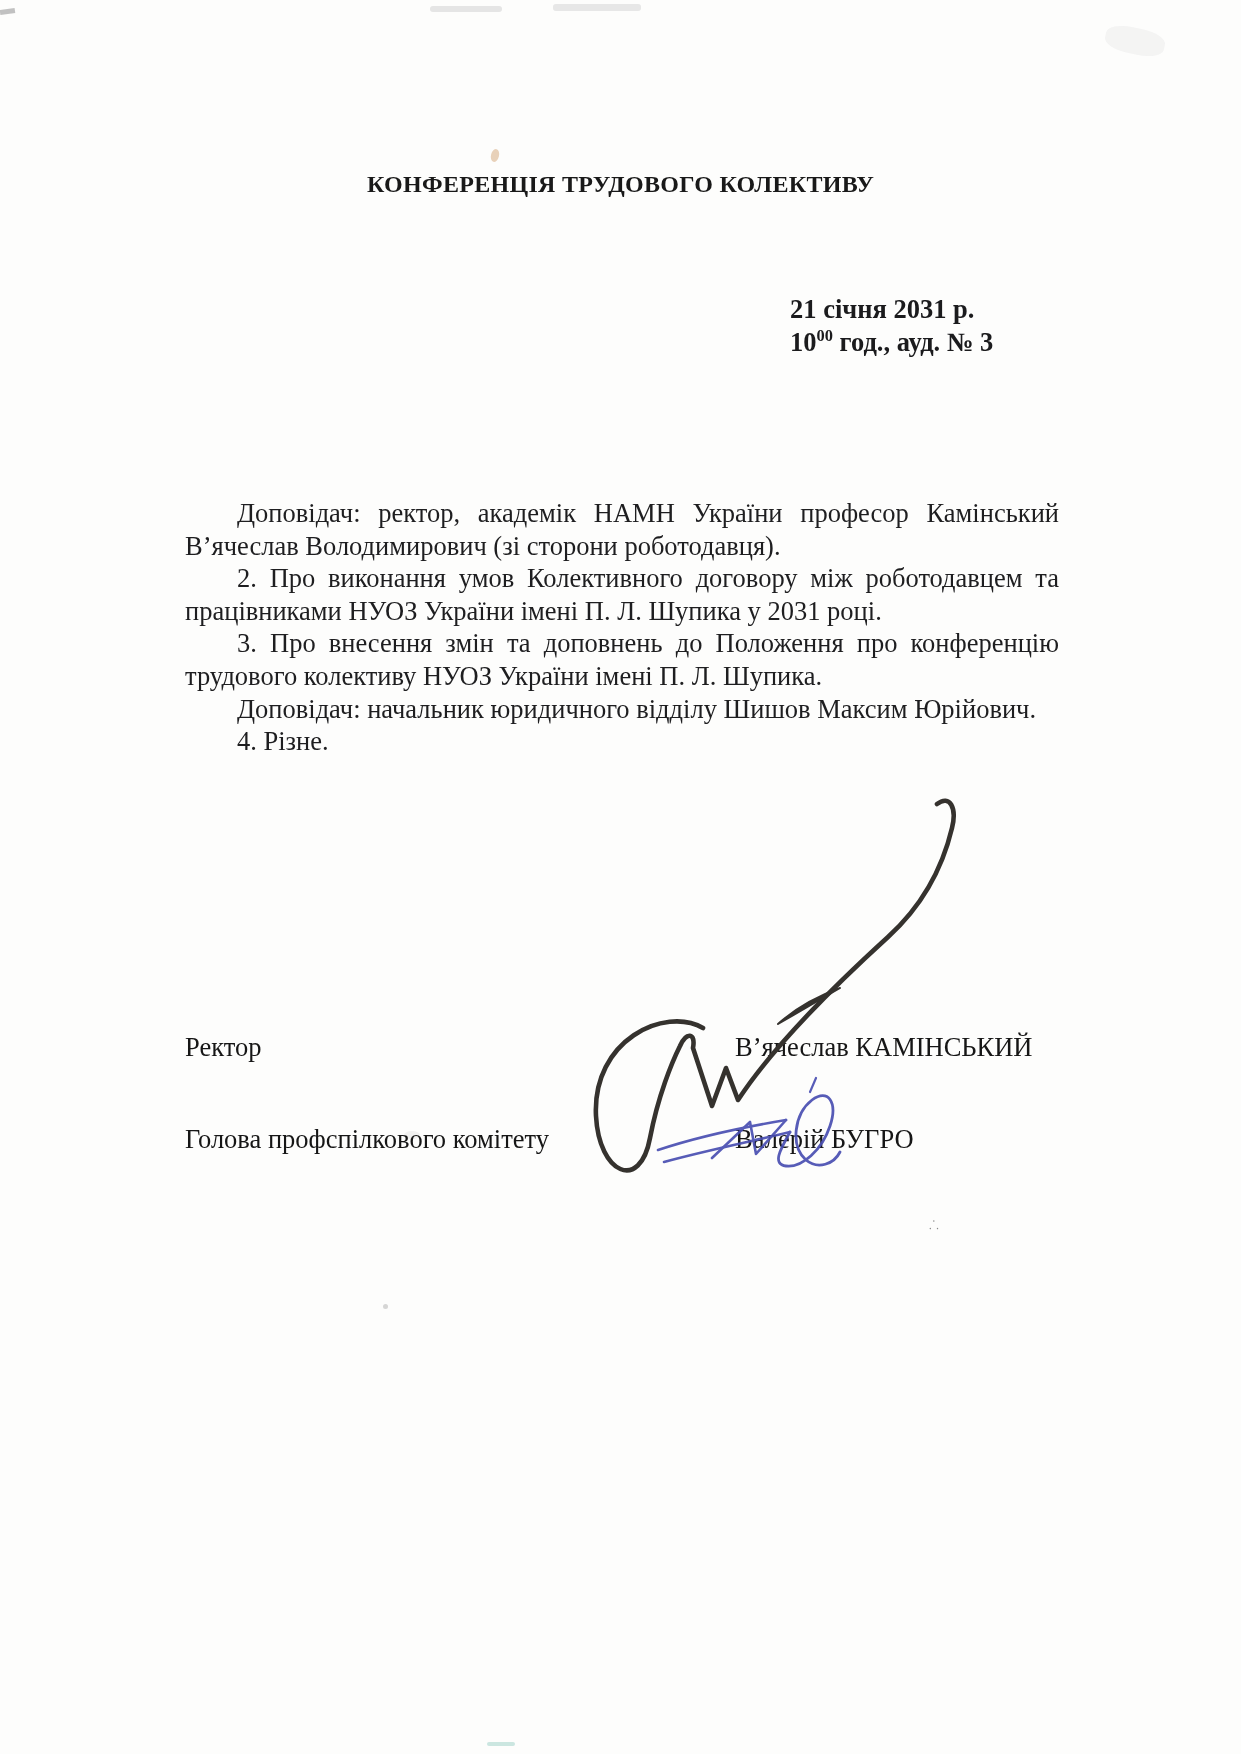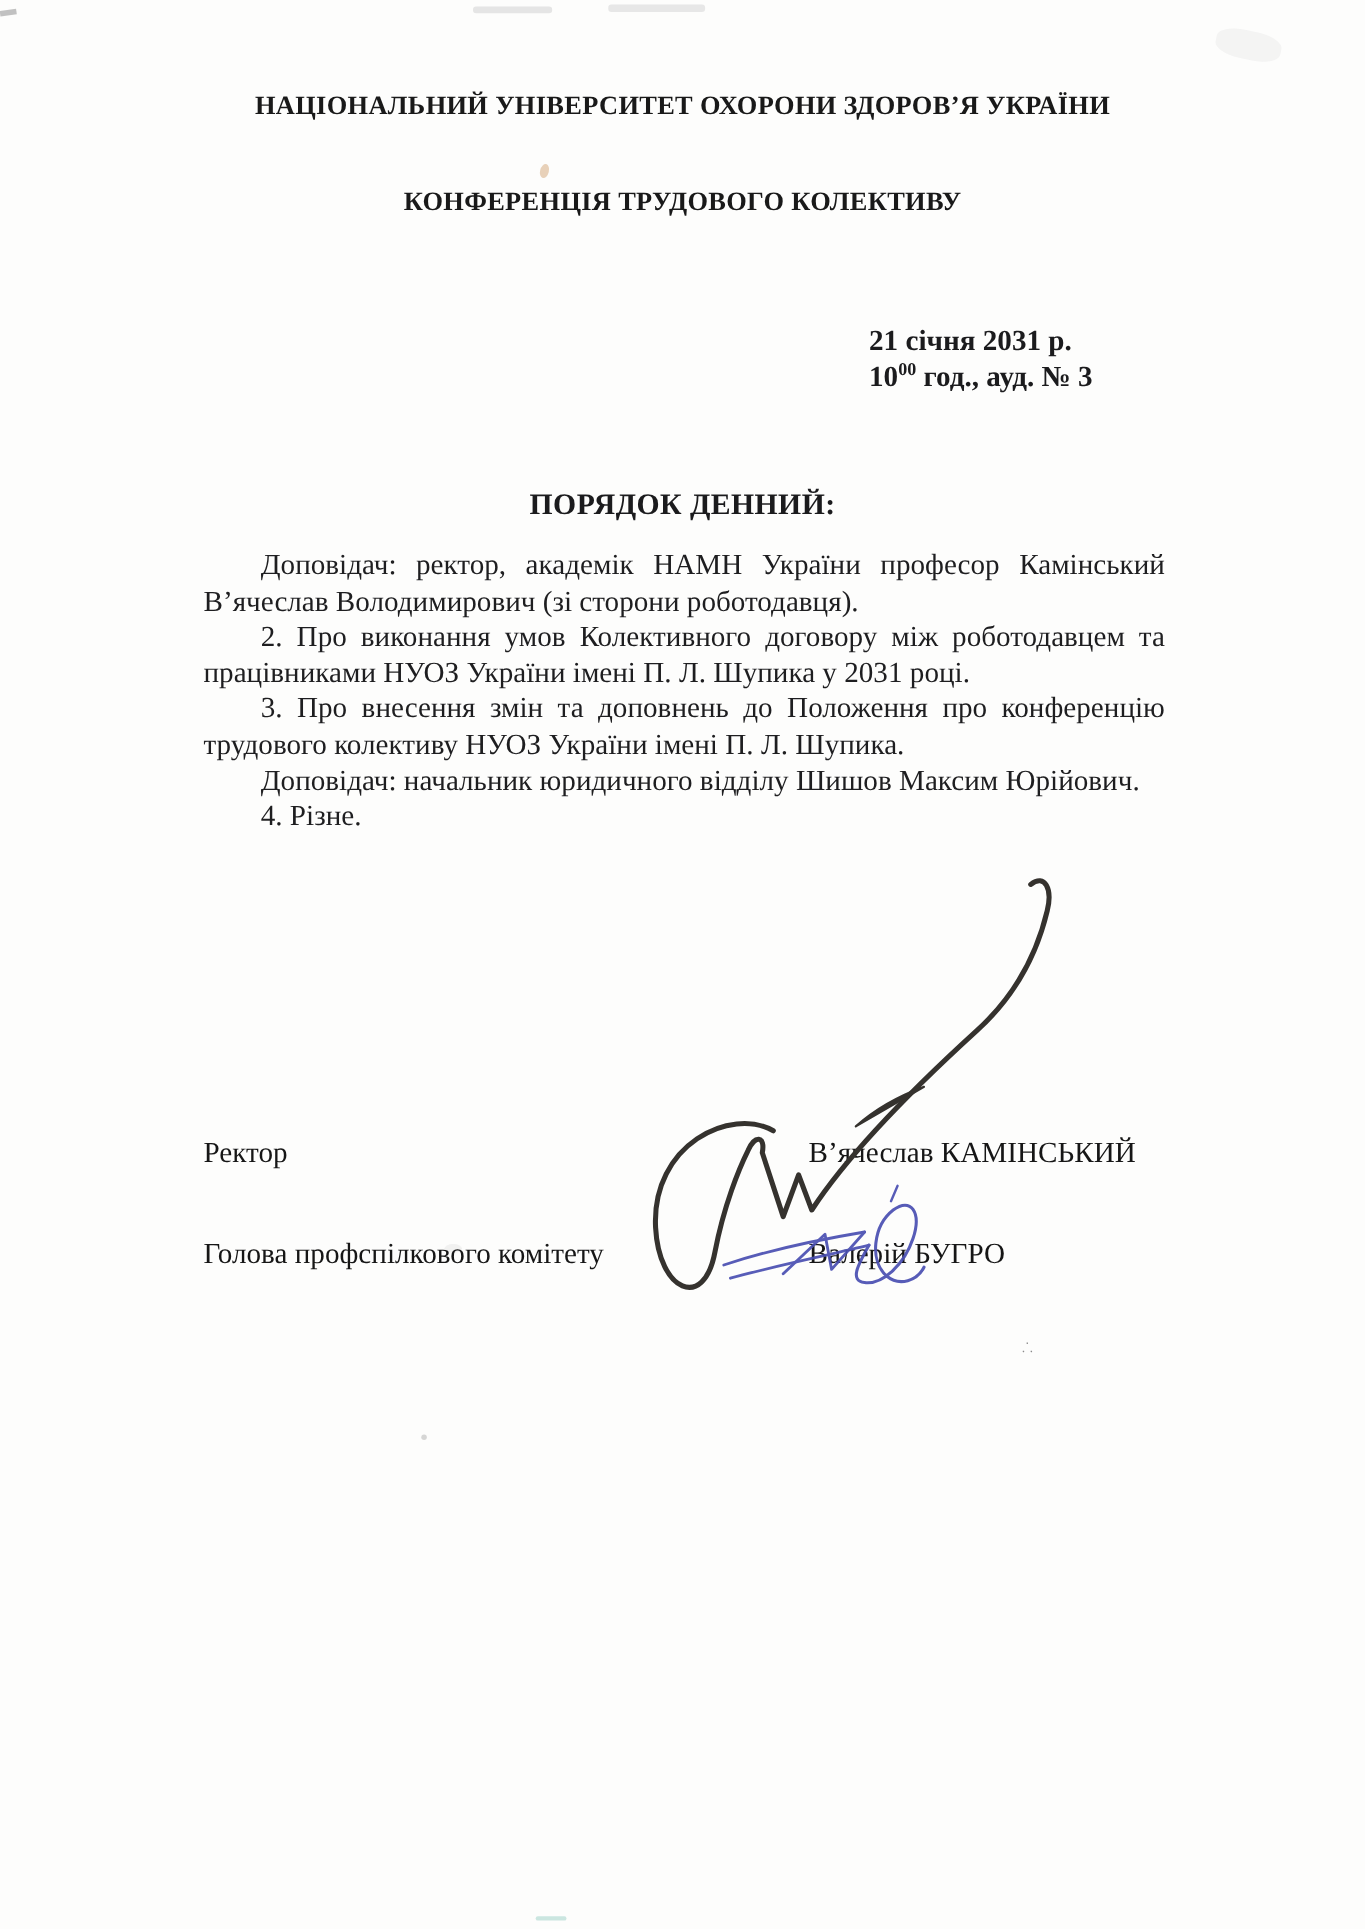--- a/index.html
+++ b/index.html
@@ -62,31 +62,29 @@
   <div class="artifact a-smudge1"></div>
   <div class="artifact a-smudge2"></div>
   <div class="artifact a-smudge3"></div>
   <div class="artifact a-beige"></div>
   <div class="artifact a-dot1"></div>
   <div class="artifact a-mark">⸫</div>
   <div class="artifact a-teal"></div>
   <div class="artifact a-faint1"></div>
 
   <div class="letterhead">
-    <div>НАЦІОНАЛЬНИЙ УНІВЕРСИТЕТ ОХОРОНИ ЗДОРОВ’Я УКРАЇНИ</div>
   </div>
 
   <div class="conf-title">КОНФЕРЕНЦІЯ ТРУДОВОГО КОЛЕКТИВУ</div>
 
   <div class="meta-block">
     <div>21 січня 2031 р.</div>
     <div><span>10</span><sup>00</sup><span> год., ауд. № 3</span></div>
   </div>
 
-  <div class="agenda-title">ПОРЯДОК ДЕННИЙ:</div>
 
   <div class="body-text">
     <p>Доповідач: ректор, академік НАМН України професор Камінський В’ячеслав Володимирович (зі сторони роботодавця).</p>
     <p>2. Про виконання умов Колективного договору  між роботодавцем та працівниками НУОЗ України імені П. Л. Шупика у 2031 році.</p>
     <p>3. Про внесення змін та доповнень до Положення про конференцію трудового колективу  НУОЗ України імені П. Л. Шупика.</p>
     <p>Доповідач: начальник юридичного відділу Шишов Максим Юрійович.</p>
     <p>4. Різне.</p>
   </div>
 
   <div class="sig-row sig-row-1">

